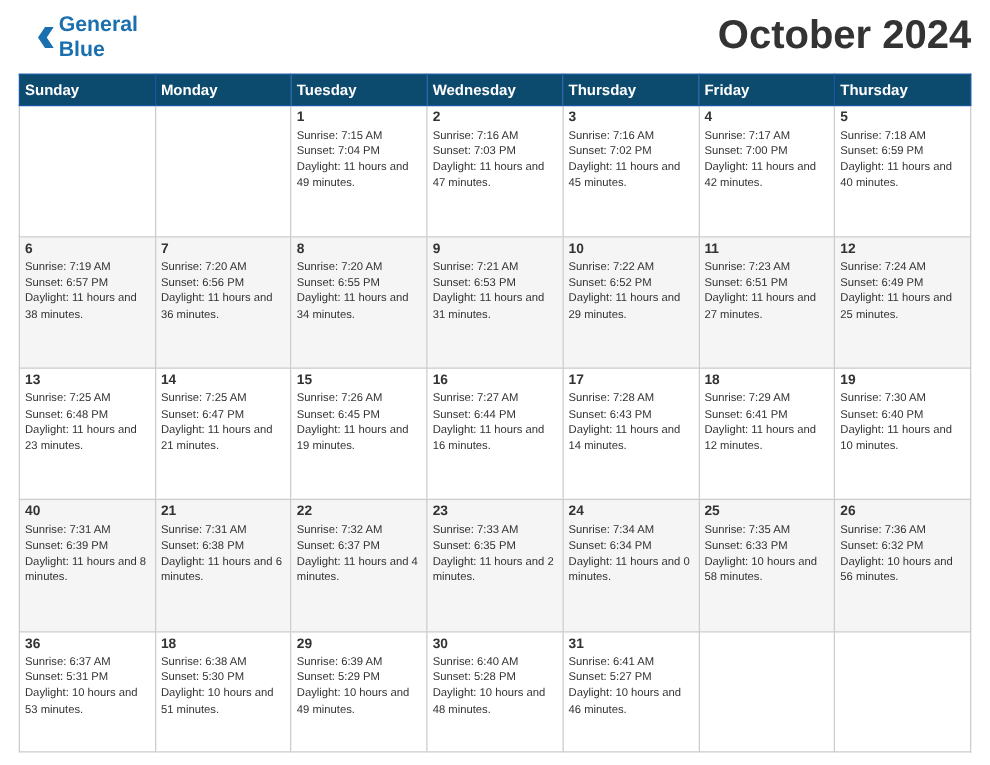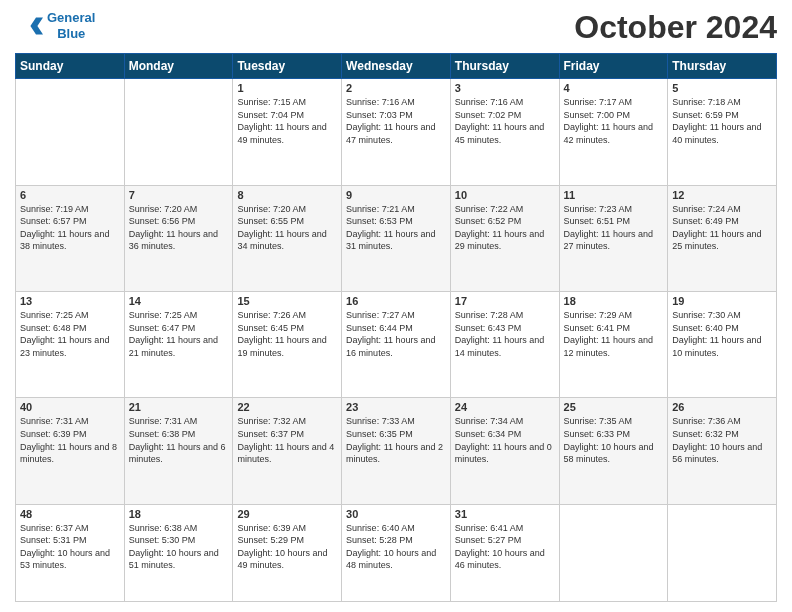--- a/index.html
+++ b/index.html
@@ -22,25 +22,24 @@
       justify-content: space-between;
       align-items: flex-start;
       margin-bottom: 8px;
     }
     .logo {
       display: flex;
       align-items: center;
       gap: 4px;
     }
     .logo-text {
-      font-size: 13px;
+      font-size: 17px;
       font-weight: bold;
       color: #333;
       line-height: 1.2;
-      text-align: center;
     }
     .logo-text span {
       color: #1a6faf;
     }
     .logo-icon {
       width: 28px;
       height: 28px;
     }
     .title-block {
       text-align: center;
@@ -298,21 +297,21 @@
           </td>
           <td>
             <span class="day-num">26</span>
             <div class="day-info">Sunrise: 7:36 AM
 Sunset: 6:32 PM
 Daylight: 10 hours and 56 minutes.</div>
           </td>
         </tr>
         <tr class="last-row">
           <td>
-            <span class="day-num">48</span>
+            <span class="day-num">36</span>
             <div class="day-info">Sunrise: 6:37 AM
 Sunset: 5:31 PM
 Daylight: 10 hours and 53 minutes.</div>
           </td>
           <td>
             <span class="day-num">18</span>
             <div class="day-info">Sunrise: 6:38 AM
 Sunset: 5:30 PM
 Daylight: 10 hours and 51 minutes.</div>
           </td>

